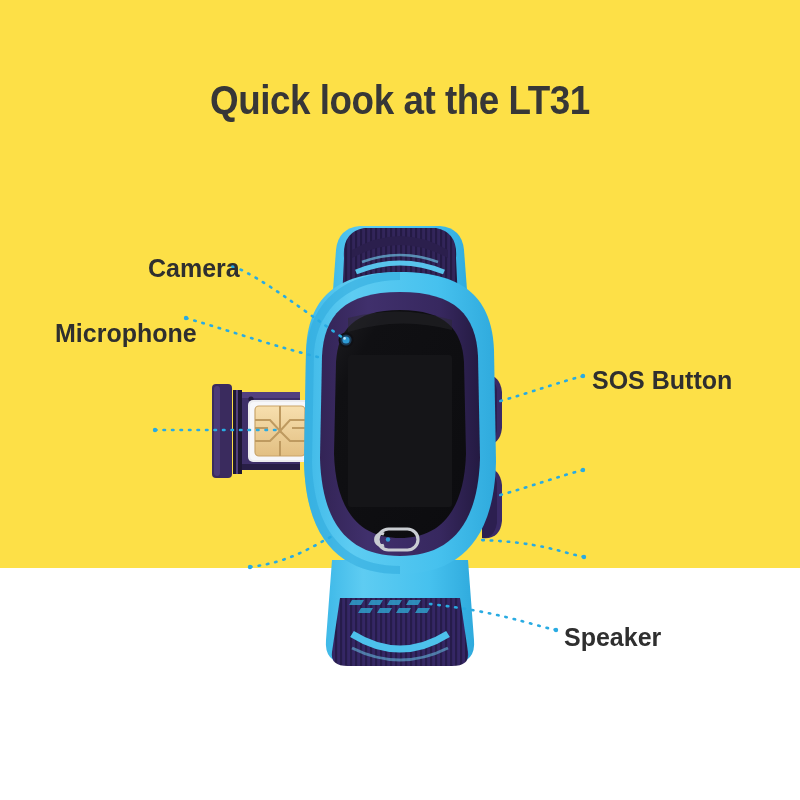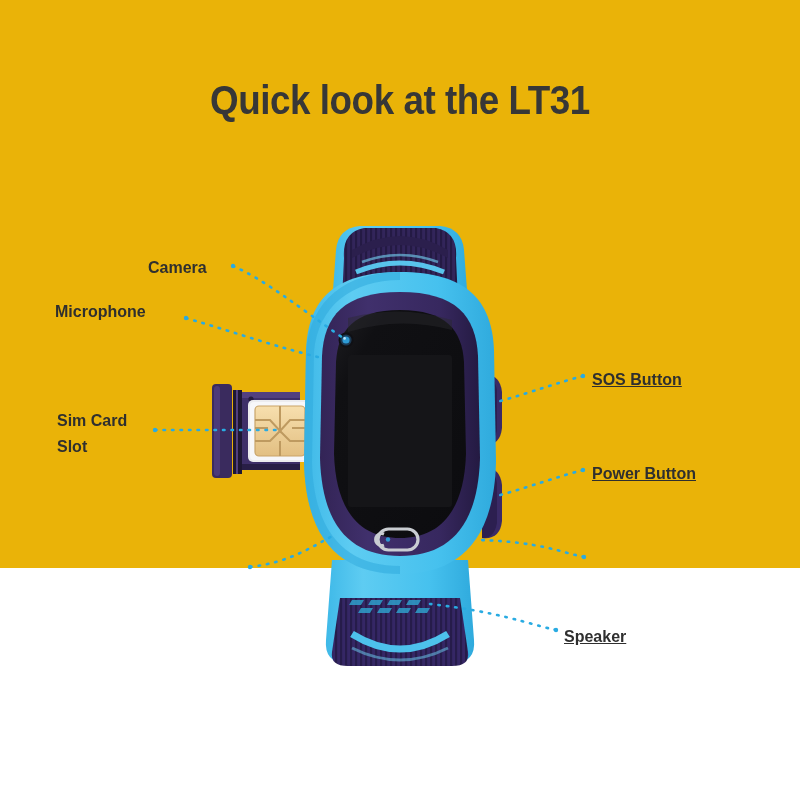--- a/index.html
+++ b/index.html
@@ -14,21 +14,21 @@
     overflow: hidden;
     font-family: "Liberation Sans", sans-serif;
     -webkit-font-smoothing: antialiased;
   }
 
   #page {
     position: absolute;
     left: 0; top: 0;
     width: 800px;
     height: 568px;
-    background: #eab308;
+    background: #fde047;
   }
 
   
   .title {
     position: absolute;
     left: 0;
     top: 78px;
     width: 800px;
     text-align: center;
     font-family: "Liberation Sans", sans-serif;
@@ -38,31 +38,31 @@
     color: #373737;
     transform: scaleX(0.92);
     transform-origin: center;
     white-space: nowrap;
   }
 
   
   .label {
     position: absolute;
     font-family: "Liberation Sans", sans-serif;
-    font-size: 16px;
+    font-size: 25px;
     font-weight: bold;
     color: #2f2f2f;
     line-height: 26px;
     white-space: pre-line;
   }
-  .label.right { text-align: left; text-decoration: underline; }
+  .label.right { text-align: left; }
   .label.left  { text-align: left; }
 
   .lbl-camera       { left: 148px; top: 255px; }
-  .lbl-microphone   { left: 55px;  top: 299px; }
+  .lbl-microphone   { left: 55px;  top: 320px; }
   .lbl-simcard      { left: 57px;  top: 408px; }
   .lbl-return       { left: 106px; top: 557px; }
   .lbl-sos          { left: 592px; top: 367px; }
   .lbl-power        { left: 592px; top: 461px; }
   .lbl-pogo         { left: 592px; top: 547px; text-align: center; width: 150px; }
   .lbl-speaker      { left: 564px; top: 624px; }
 
   
   #stage {
     position: absolute;
@@ -257,24 +257,21 @@
       <circle cx="583" cy="470" r="2.2"></circle>
       <circle cx="584" cy="557" r="2.2"></circle>
       <circle cx="556" cy="630" r="2.2"></circle>
     </g>
   </svg>
 
   <div class="label left lbl-camera">Camera</div>
 
   <div class="label left lbl-microphone">Microphone</div>
 
-  <div class="label left lbl-simcard">Sim Card
-Slot</div>
 
 
   <div class="label right lbl-sos">SOS Button</div>
 
-  <div class="label right lbl-power">Power Button</div>
 
 
   <div class="label right lbl-speaker">Speaker</div>
 
 </div>
 
 </body></html>

